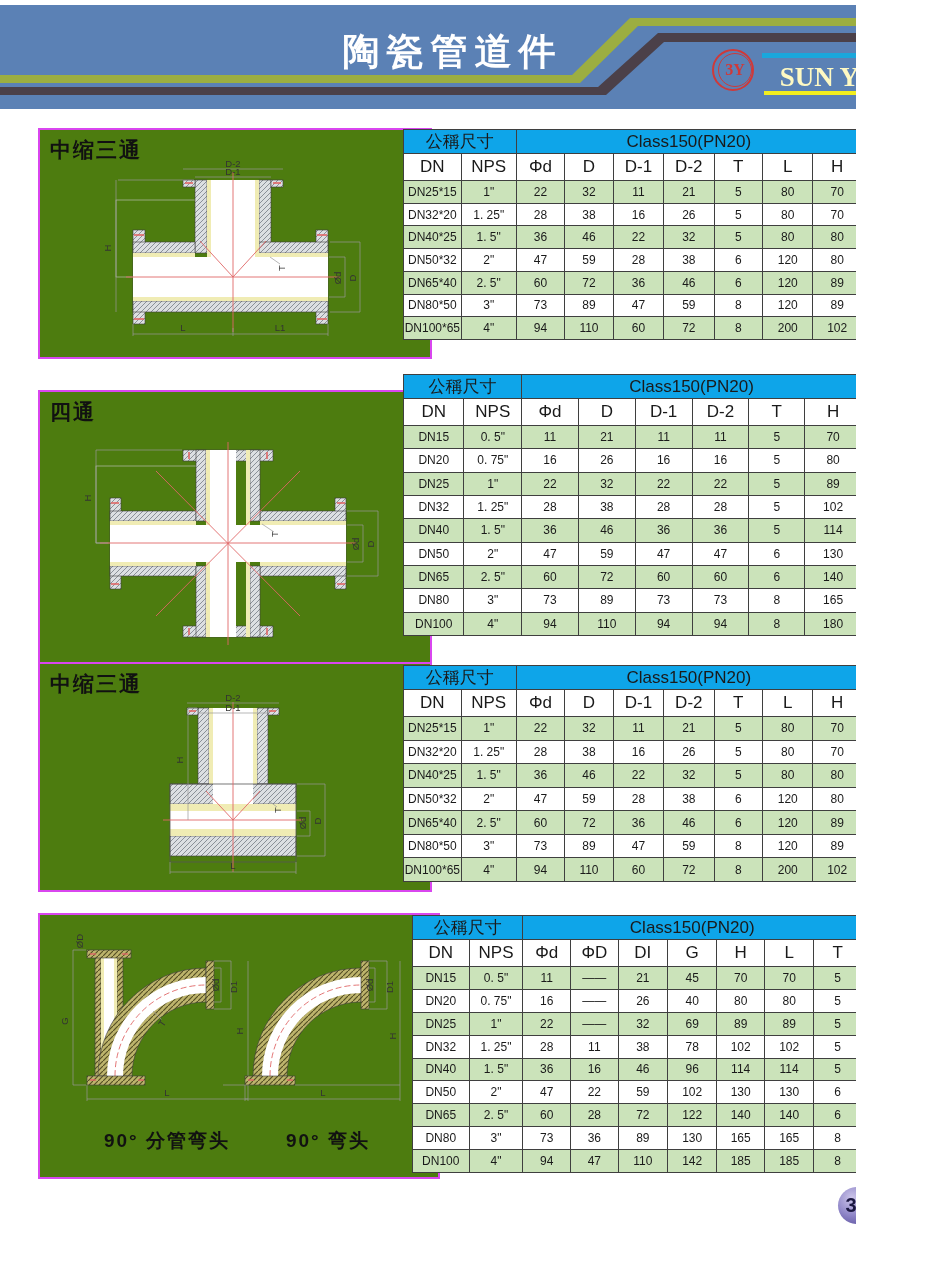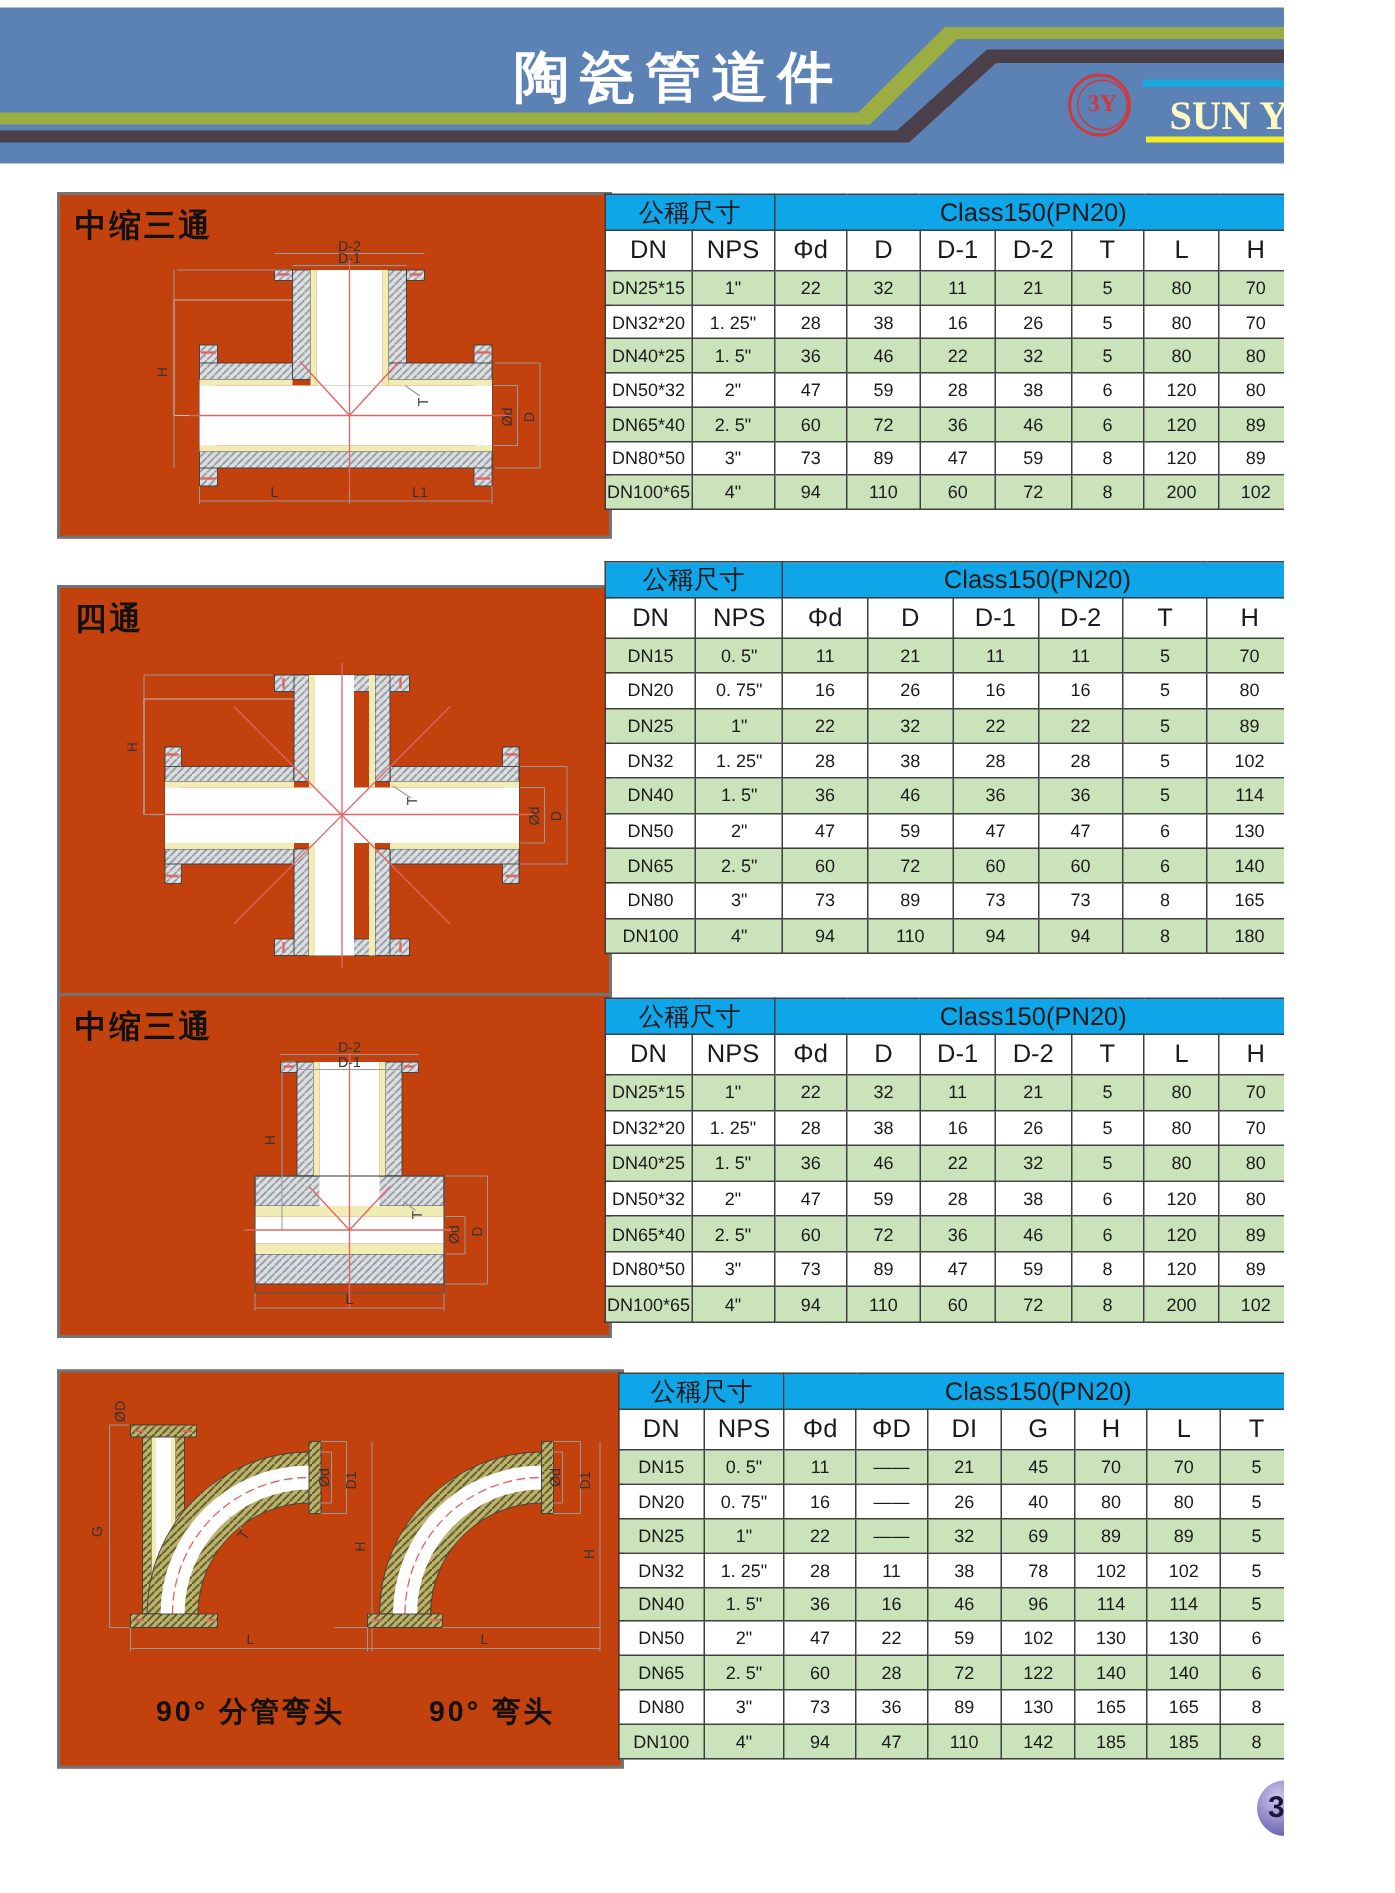--- a/index.html
+++ b/index.html
@@ -14,21 +14,21 @@
   .logo-badge{position:absolute;left:2px;top:4px;width:38px;height:38px;border:2px solid #cf3939;
      border-radius:50%;display:flex;align-items:center;justify-content:flex-end;}
   .logo-badge .inner{width:32px;height:32px;border:1px solid #cf3939;border-radius:50%;
      display:flex;align-items:center;justify-content:center;
      font-family:"Liberation Serif","DejaVu Serif",serif;font-weight:bold;font-size:16px;color:#cf3939;}
   .logo-bar-top{position:absolute;left:52px;top:8px;width:134px;height:5px;background:#1aa7dc;}
   .logo-name{position:absolute;left:52px;top:17px;width:136px;text-align:right;
      font-family:"Liberation Serif","DejaVu Serif",serif;font-weight:bold;font-size:27px;color:#fef9c3;}
   .logo-bar-bottom{position:absolute;left:54px;top:46px;width:132px;height:4px;background:#f2ee1f;}
   
-  .secbox{position:absolute;border:2px solid #737373;background:#c2410c;}
+  .secbox{position:absolute;border:2px solid #d946ef;background:#4d7c0f;padding-left:24px;}
   .sec-title{position:absolute;left:10px;top:6px;font-size:21px;font-weight:bold;color:#111;letter-spacing:2px;}
   .drawing{position:absolute;}
   
   .tblwrap{position:absolute;}
   table{width:100%;height:100%;border-collapse:collapse;table-layout:fixed;}
   th,td{border:1px solid #3f3f3f;text-align:center;vertical-align:middle;padding:0;
         font-weight:normal;font-size:12px;color:#1a1a1a;}
   tr.grp th{height:21px;font-size:17px;background:#0ea5e9;}
   tr.cols th{height:26px;font-size:17px;background:#fff;}
   tbody tr.g td{background:#cbe3ba;}

